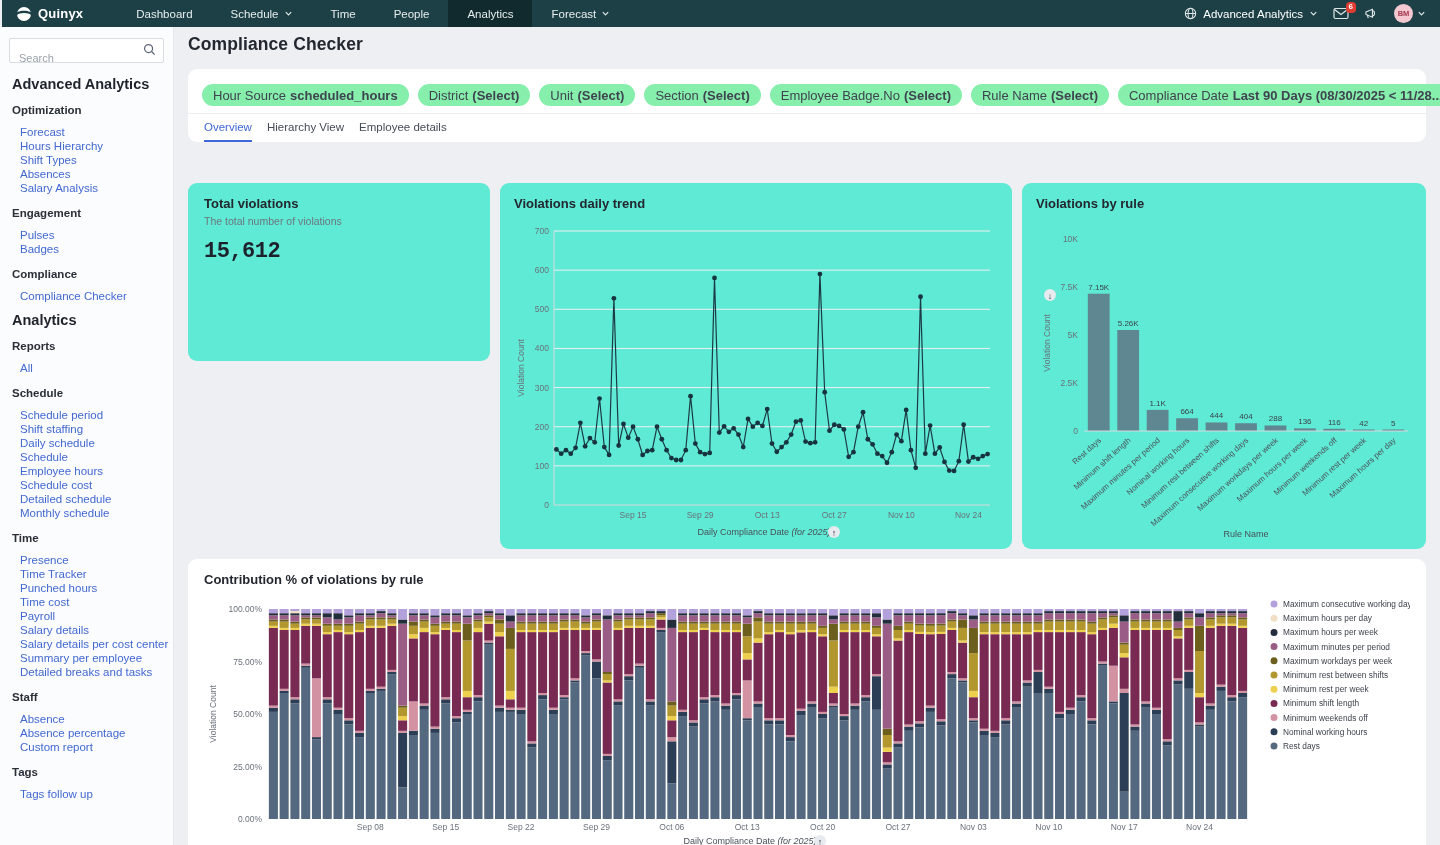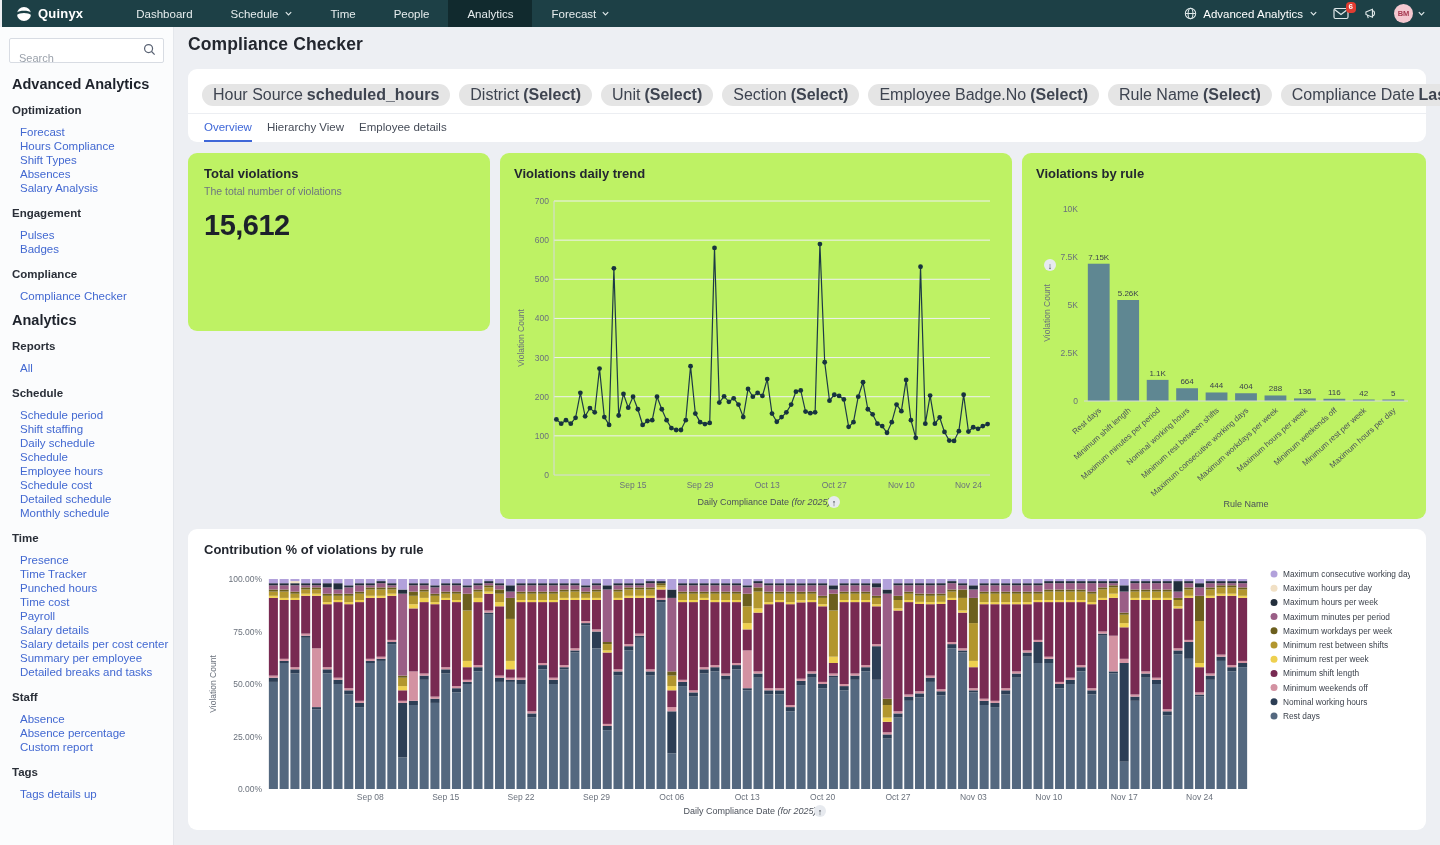--- a/index.html
+++ b/index.html
@@ -23,35 +23,35 @@
 .search-box input::placeholder { color:#9aa1ab; }
 .search-icon { position:absolute; right:8px; top:5px; }
 .sb-h1 { font-size:14.5px; font-weight:800; color:#1e232c; margin:9px 0 0 3px; }
 .sb-h2 { font-size:11.5px; font-weight:bold; color:#2a2f38; margin:12px 0 9px 3px; }
 .sb-link { font-size:11.5px; color:#4268d1; line-height:14px; margin-left:11px; cursor:pointer; white-space:nowrap; }
 
 .main { margin-left:174px; margin-top:27px; padding:7px 14px 0 14px; }
 .page-title { font-size:17.5px; font-weight:800; color:#23272f; margin:0 0 14px 0; letter-spacing:.1px; }
 .filter-card { background:#fff; border-radius:9px; }
 .chips-row { display:flex; gap:9px; padding:15px 14px 7px; align-items:center; }
-.chip { background:#e5e5e5; border-radius:11px; height:22px; padding:0 11px; font-size:16px; color:#3e4450; display:flex; align-items:center; white-space:nowrap; cursor:pointer; }
+.chip { background:#86efac; border-radius:11px; height:22px; padding:0 11px; font-size:13px; color:#3e4450; display:flex; align-items:center; white-space:nowrap; cursor:pointer; }
 .chip b { font-weight:bold; margin-left:4px; }
 .more-btn { margin-left:auto; width:25px; height:25px; border-radius:50%; background:#e9ecf2; display:flex; align-items:center; justify-content:center; gap:2px; cursor:pointer; margin-top:-3px; }
 .more-btn i { width:3px; height:3px; background:#4a5160; display:block; }
 .tabs-row { display:flex; gap:15px; padding:0 16px; border-top:1px solid #eceef2; height:29px; align-items:stretch; }
 .tab { font-size:11.5px; color:#454b57; display:flex; align-items:center; border-bottom:2.5px solid transparent; cursor:pointer; }
 .tab.active { color:#3f67d8; border-bottom-color:#3f67d8; }
 .grid { display:grid; grid-template-columns:302px 512px 1fr; gap:10px; margin-top:11px; }
 .kpi-col { display:flex; flex-direction:column; gap:10px; }
-.card { background:#bef264; border-radius:9px; padding:13px 16px; }
+.card { background:#5eead4; border-radius:9px; padding:13px 16px;margin-top:30px; }
 .kpi-card { height:178px; }
 .chart-card { height:366px; padding:13px 12px 20px 14px; }
 .card-title { font-size:13px; font-weight:800; color:#23272f; }
 .kpi-sub { font-size:10.5px; color:#6e7580; margin-top:4px; }
-.kpi-value { font-size:29px; font-weight:800; color:#1d212b; margin-top:12px; letter-spacing:-.5px; }
+.kpi-value { font-size:22px; font-weight:800; color:#1d212b; margin-top:12px; letter-spacing:-.5px;font-family:Liberation Mono, monospace; }
 .bottom-card { margin-top:10px; height:301px; background:#fff; border-radius:9px; padding:13px 16px 6px; }
 </style>
 </head>
 <body>
 
 <div class="navbar">
   <div class="brand">
     <svg width="16" height="16" viewBox="0 0 16 16">
       <circle cx="8" cy="8" r="7" fill="#fff"></circle>
       <path d="M0.5 9.2 C4 6.4, 12 6.4, 15.5 9.2 L15.5 6.8 C12 4.2, 4 4.2, 0.5 6.8 Z" fill="#1d4046"></path>
@@ -122,21 +122,21 @@
     <input placeholder="Search" style="">
     <svg class="search-icon" width="13" height="13" viewBox="0 0 14 14">
       <circle cx="6" cy="6" r="4.3" fill="none" stroke="#596273" stroke-width="1.3"></circle>
       <line x1="9.2" y1="9.2" x2="12.5" y2="12.5" stroke="#596273" stroke-width="1.3"></line>
     </svg>
   </div>
   <div id="sidebar-nav">
       <div class="sb-h1">Advanced Analytics</div>
       <div class="sb-h2">Optimization</div>
       <div class="sb-link">Forecast</div>
-      <div class="sb-link">Hours Compliance</div>
+      <div class="sb-link">Hours Hierarchy</div>
       <div class="sb-link">Shift Types</div>
       <div class="sb-link">Absences</div>
       <div class="sb-link">Salary Analysis</div>
       <div class="sb-h2">Engagement</div>
       <div class="sb-link">Pulses</div>
       <div class="sb-link">Badges</div>
       <div class="sb-h2">Compliance</div>
       <div class="sb-link">Compliance Checker</div>
       <div class="sb-h1">Analytics</div>
       <div class="sb-h2">Reports</div>
@@ -158,21 +158,21 @@
       <div class="sb-link">Payroll</div>
       <div class="sb-link">Salary details</div>
       <div class="sb-link">Salary details per cost center</div>
       <div class="sb-link">Summary per employee</div>
       <div class="sb-link">Detailed breaks and tasks</div>
       <div class="sb-h2">Staff</div>
       <div class="sb-link">Absence</div>
       <div class="sb-link">Absence percentage</div>
       <div class="sb-link">Custom report</div>
       <div class="sb-h2">Tags</div>
-      <div class="sb-link">Tags details up</div>
+      <div class="sb-link">Tags follow up</div>
     </div>
 </div>
 
 <div class="main">
   <div class="page-title">Compliance Checker</div>
 
   <div class="filter-card">
     <div class="chips-row" id="chips-row">
       <div class="chip">
           <span>Hour Source</span>

